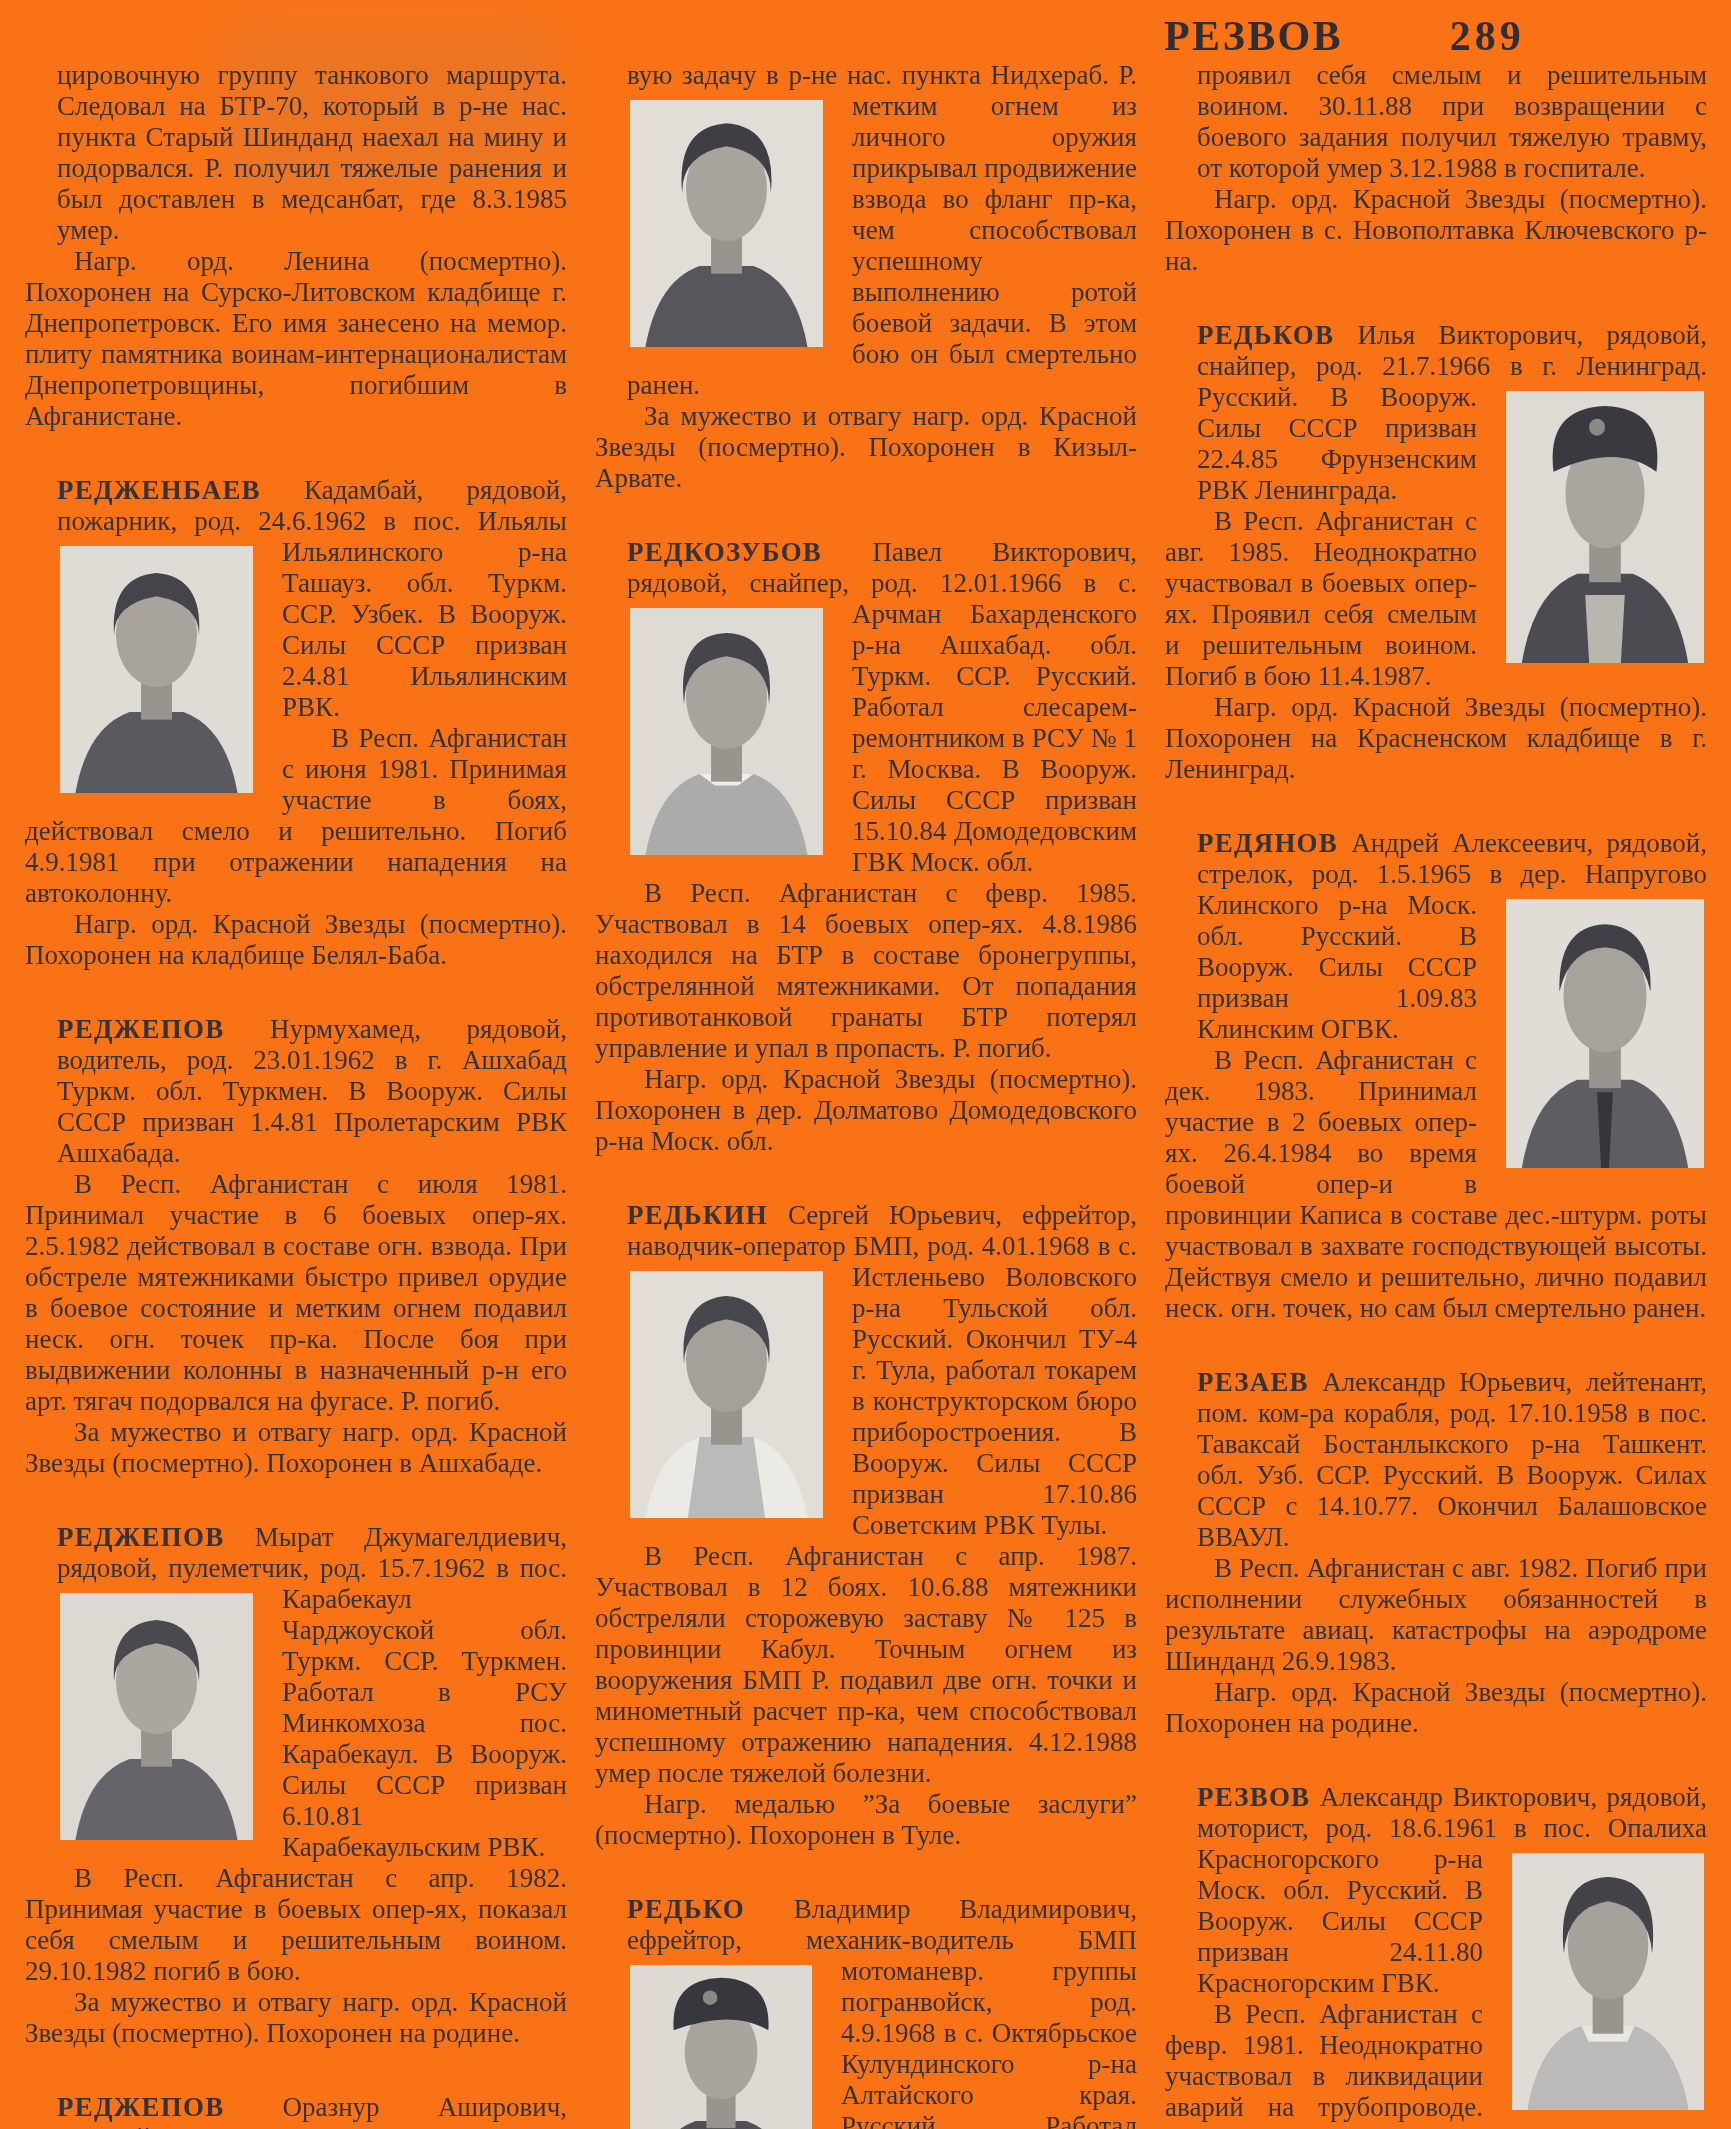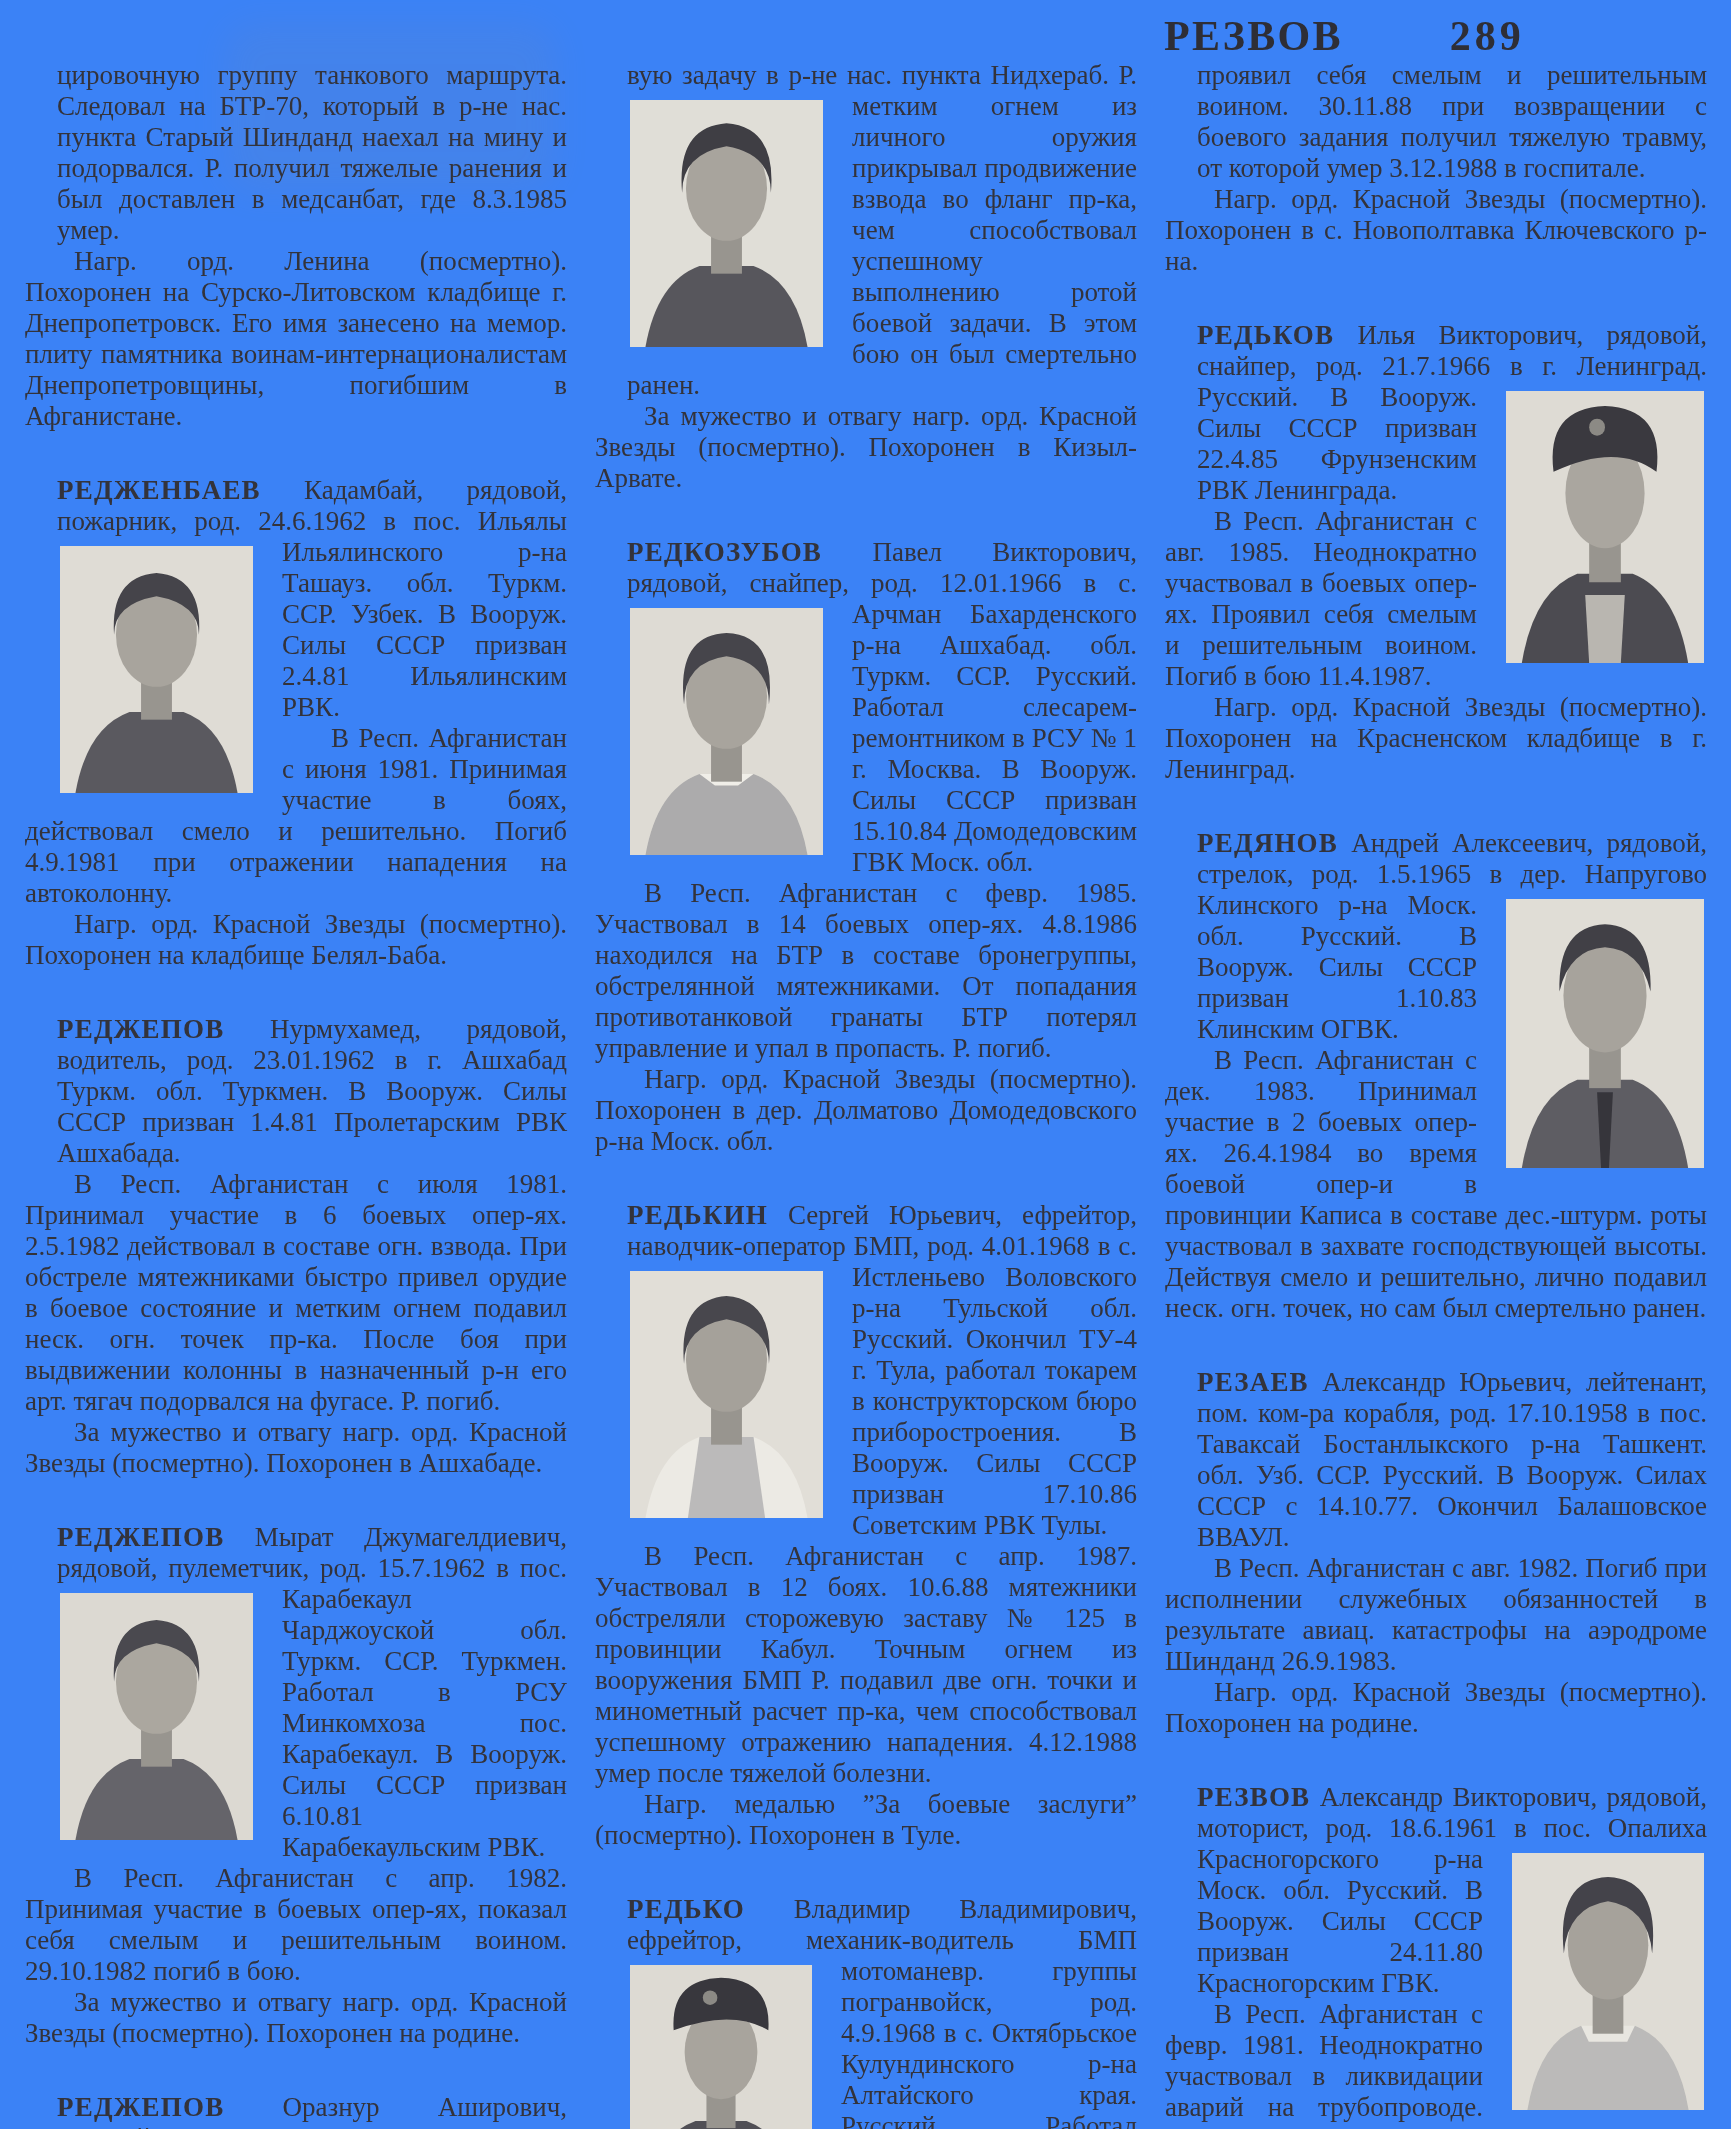--- a/index.html
+++ b/index.html
@@ -1,19 +1,19 @@
 <!DOCTYPE html>
 <html lang="ru" style="font-size:12.4px"><head>
 <meta charset="utf-8">
 <style>
   html,body { margin:0; padding:0; background:#e7e5e0; }
   .page {
     position:relative;
     width:1732px; height:2129px;
-    background:#3b82f6;
+    background:#f97316;
     overflow:hidden;
     font-family:"Liberation Serif","DejaVu Serif",serif;
     color:#33333b;
   }
   
   .scan-smudge {
     position:absolute; left:224px; top:23px; width:333px; height:170px;
     background:#8a8a90; opacity:0.10; filter:blur(17px); border-radius:31px;
   }
   .page-header {
@@ -239,21 +239,21 @@
           <span class="photo right">
             <svg viewBox="0 0 100 128" preserveAspectRatio="none">
               <rect width="100" height="128" fill="#e0ddd6"></rect>
               <path d="M8 128 Q14 94 36 86 L64 86 Q86 94 92 128 Z" fill="#5e5d63"></path>
               <path d="M46 92 L54 92 L52 128 L48 128 Z" fill="#36353b"></path>
               <rect x="42" y="70" width="16" height="20" fill="#98958f"></rect>
               <ellipse cx="50" cy="46" rx="21" ry="27" fill="#a7a39c"></ellipse>
               <path d="M27 44 Q26 13 50 12 Q74 13 73 44 Q68 24 50 23 Q32 24 27 44 Z" fill="#414046"></path>
             </svg>
           </span>
-          <span>Клинского р-на Моск. обл. Русский. В Вооруж. Силы СССР призван 1.10.83 Клинским ОГВК.</span>
+          <span>Клинского р-на Моск. обл. Русский. В Вооруж. Силы СССР призван 1.09.83 Клинским ОГВК.</span>
         </p>
         <p class="para">В Респ. Афганистан с дек. 1983. Принимал участие в 2 боевых опер-ях. 26.4.1984 во время боевой опер-и в провинции Каписа в составе дес.-штурм. роты участвовал в захвате господствующей высоты. Действуя смело и решительно, лично подавил неск. огн. точек, но сам был смертельно ранен.</p>
       </div>
 
       <div class="entry">
         <p class="para noind">
           <b class="surname">РЕЗАЕВ</b>
           <span>Александр Юрьевич, лейтенант, пом. ком-ра корабля, род. 17.10.1958 в пос. Таваксай Бостанлыкского р-на Ташкент. обл. Узб. ССР. Русский. В Вооруж. Силах СССР с 14.10.77. Окончил Балашовское ВВАУЛ.</span>
         </p>
         <p class="para">В Респ. Афганистан с авг. 1982. Погиб при исполнении служебных обязанностей в результате авиац. катастрофы на аэродроме Шинданд 26.9.1983.</p>

